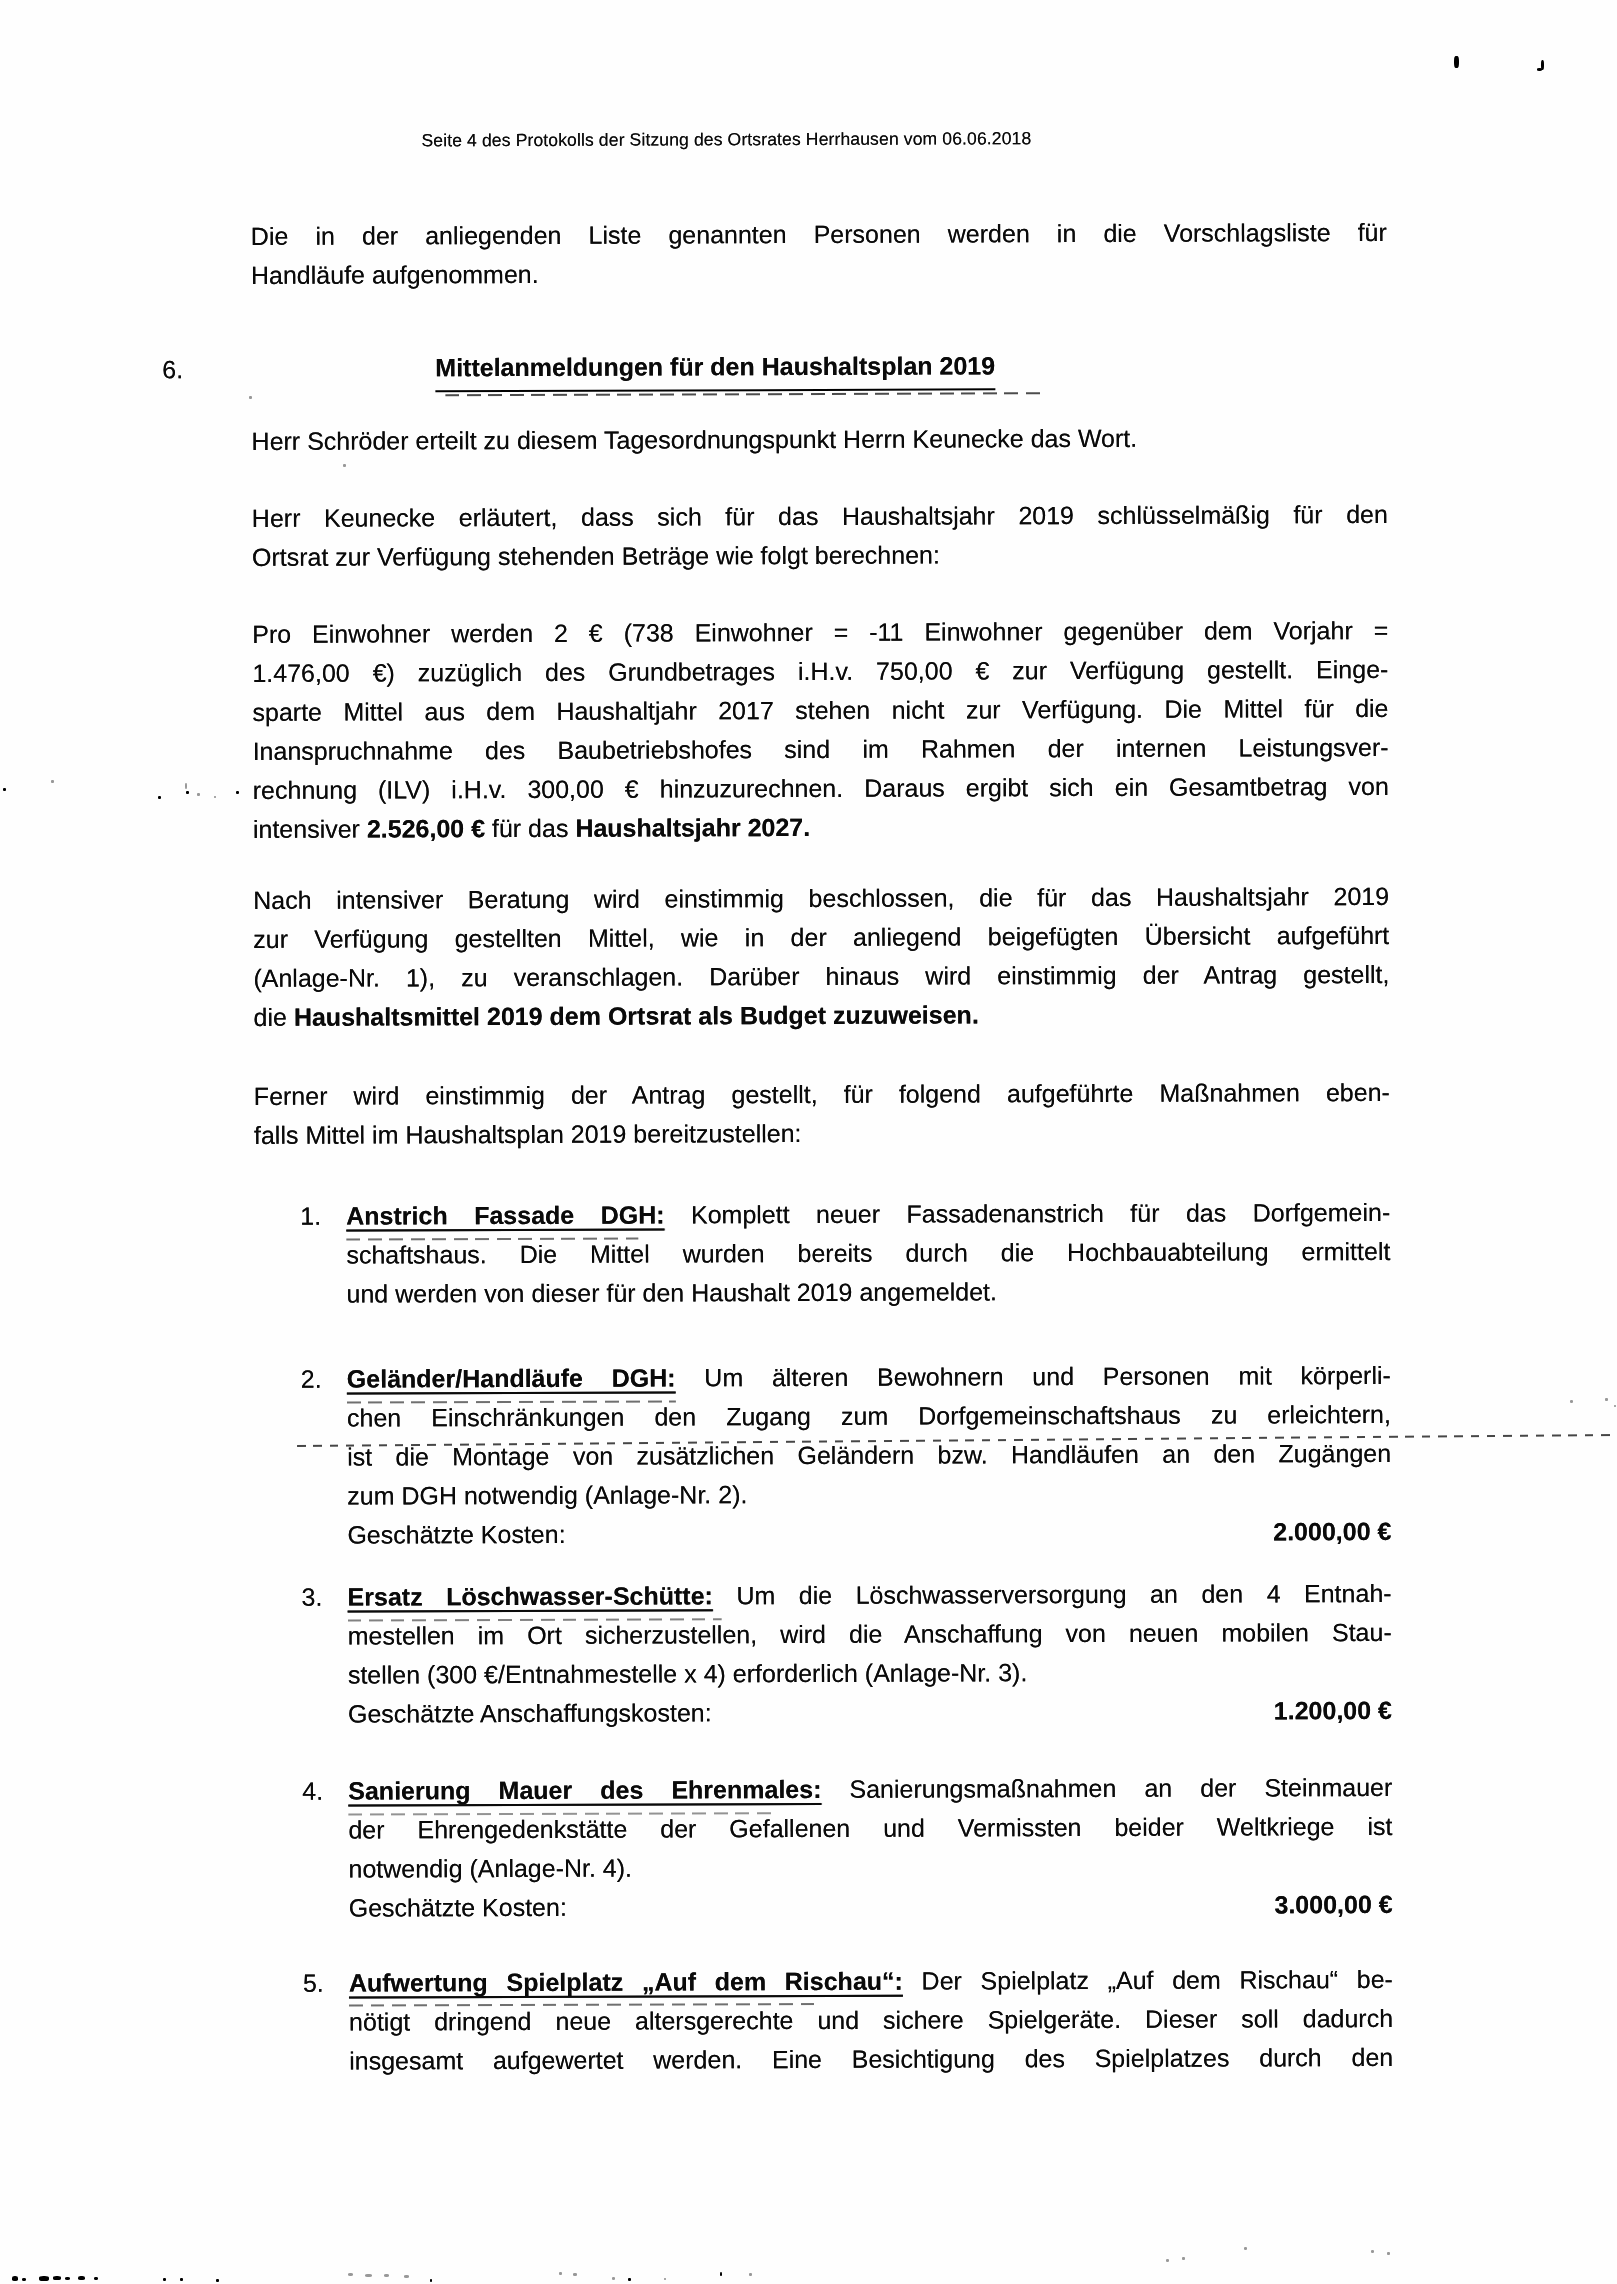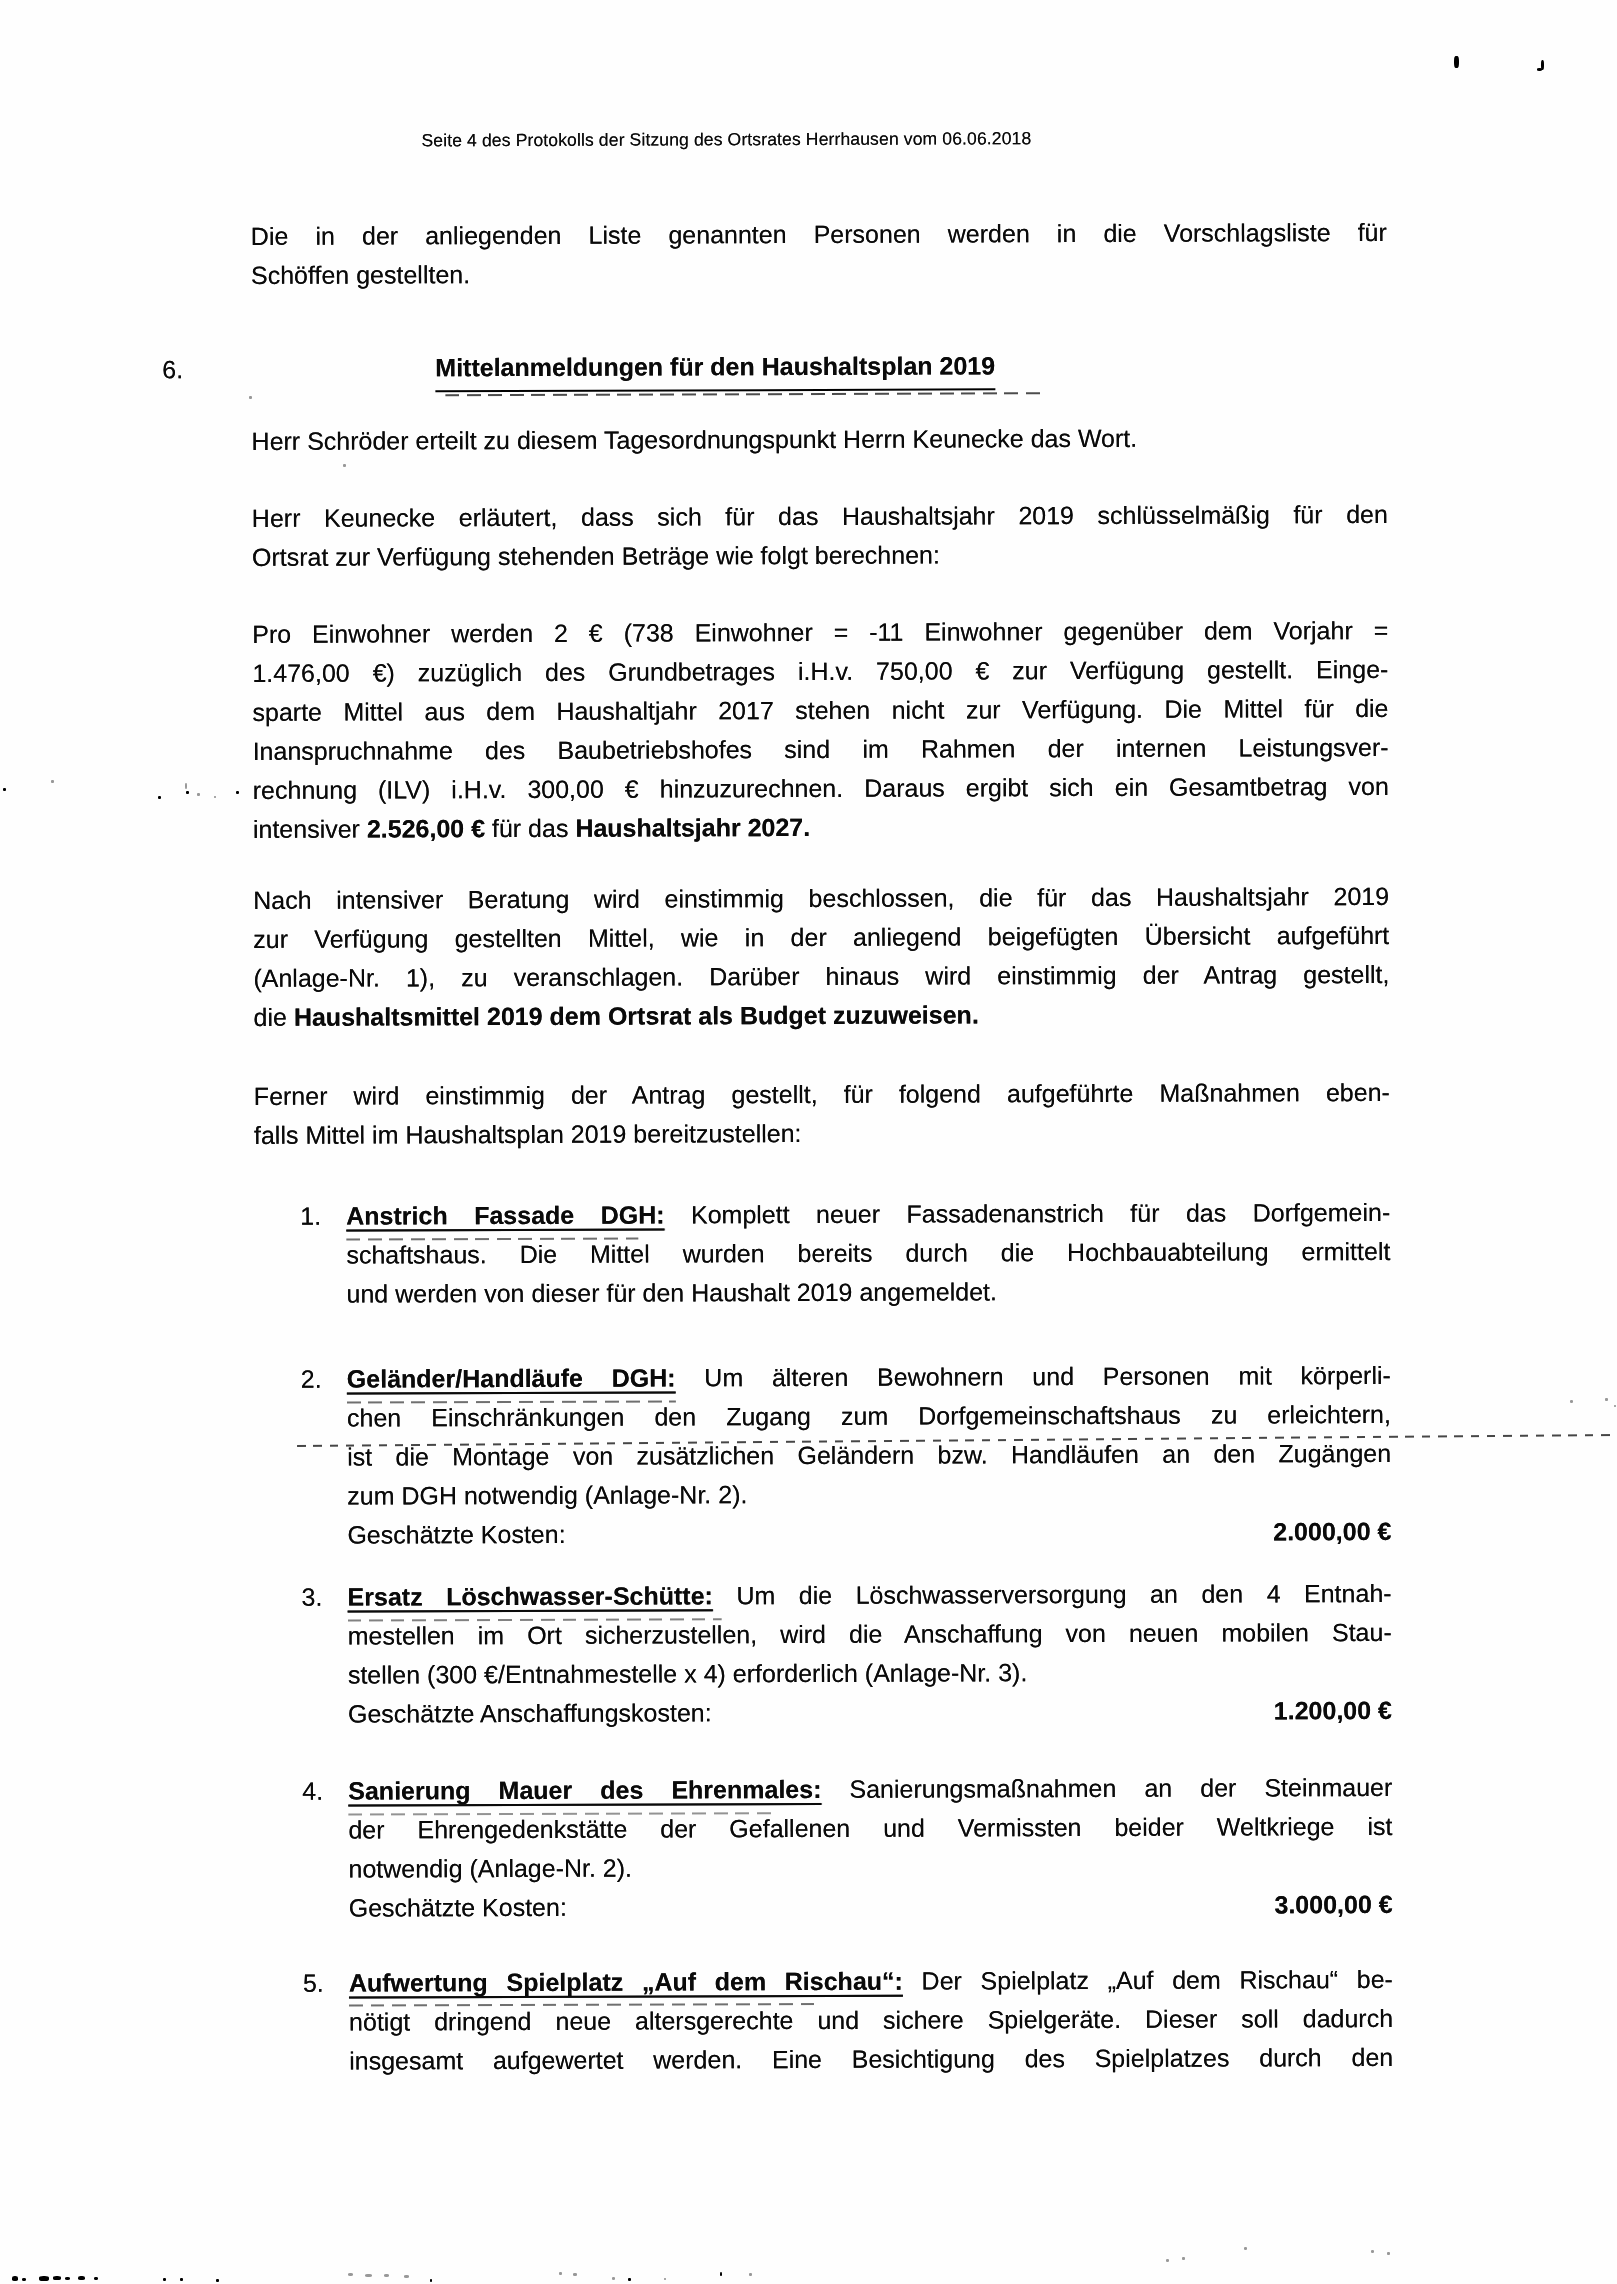--- a/index.html
+++ b/index.html
@@ -49,21 +49,21 @@
 </head>
 <body>
 
 <div class="page">
   <div class="tilt">
 
     <div class="block header" style="left:425px;top:128px;width:782px;">Seite 4 des Protokolls der Sitzung des Ortsrates Herrhausen vom 06.06.2018</div>
 
     <div class="block" style="left:254px;top:215px;width:1136px;">
         <div class="line j"><span>Die in der anliegenden Liste genannten Personen werden in die Vorschlagsliste für</span></div>
-        <div class="line"><span>Schöffen gestellten.</span></div>
+        <div class="line"><span>Handläufe aufgenommen.</span></div>
       </div>
 
     <div class="block sec-num" style="left:165px;top:348px;">6.</div>
     <div class="block sec-title" style="left:438px;top:347px;">Mittelanmeldungen für den Haushaltsplan 2019</div>
     <div class="smear" style="left:448px;top:393px;width:600px;"></div>
 
     <div class="block" style="left:254px;top:420px;width:1136px;">
         <div class="line"><span>Herr Schröder erteilt zu diesem Tagesordnungspunkt Herrn Keunecke das Wort.</span></div>
       </div>
 
@@ -136,21 +136,21 @@
       </div>
     </div>
     <div class="smear" style="left:346px;top:1618px;width:374px;opacity:.7;"></div>
 
     <div class="block item" style="left:254px;top:1770px;">
       <div class="inum">4.</div>
       <div class="itext">
         <div>
             <div class="line j"><span class="b u">Sanierung Mauer des Ehrenmales:</span><span> Sanierungsmaßnahmen an der Steinmauer</span></div>
             <div class="line j"><span>der Ehrengedenkstätte der Gefallenen und Vermissten beider Weltkriege ist</span></div>
-            <div class="line"><span>notwendig (Anlage-Nr. 2).</span></div>
+            <div class="line"><span>notwendig (Anlage-Nr. 4).</span></div>
           </div>
         <div class="cost">
           <span>Geschätzte Kosten:</span>
           <span class="b">3.000,00 €</span>
         </div>
       </div>
     </div>
     <div class="smear" style="left:346px;top:1812px;width:423px;opacity:.6;"></div>
 
     <div class="block item" style="left:254px;top:1962px;">

